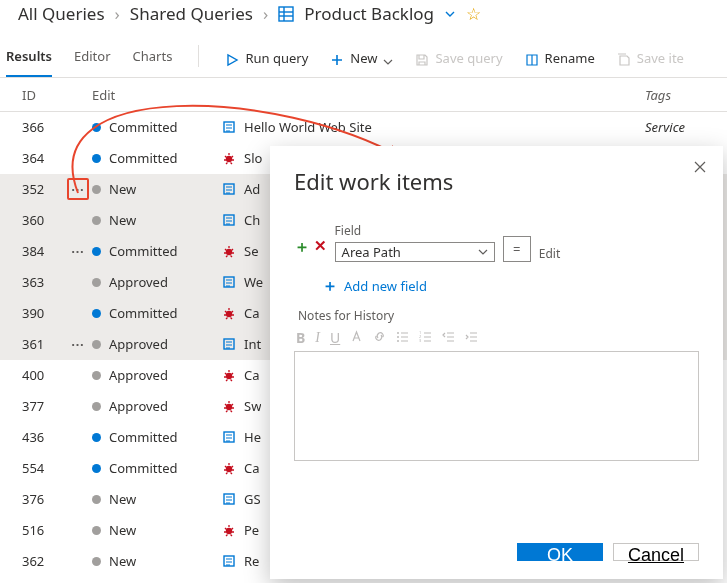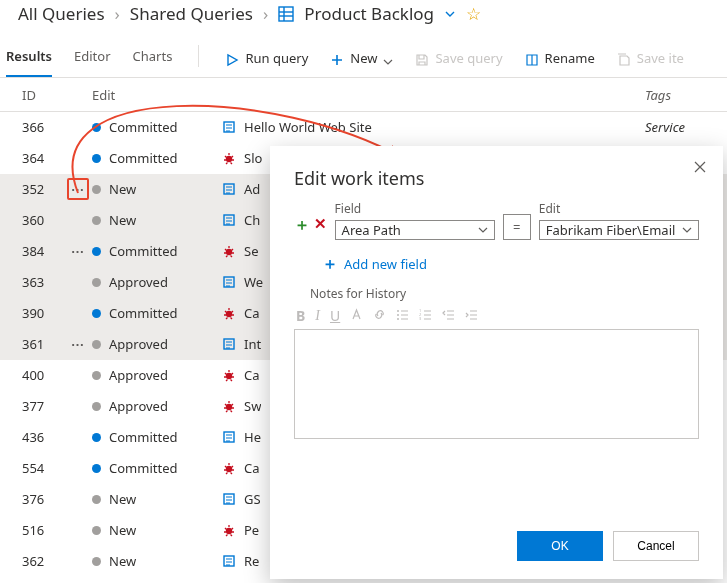--- a/index.html
+++ b/index.html
@@ -85,47 +85,47 @@
   .arrow{position:absolute;left:48px;top:48px;pointer-events:none;}
   
   .mask{
     position:absolute;left:270px;top:146px;right:4px;bottom:4px;
     background:#fff;
     box-shadow:0 8px 24px rgba(0,0,0,.25);
     padding:20px 24px 18px;
     display:flex;flex-direction:column;
   }
   .mask .close{position:absolute;top:14px;right:16px;cursor:pointer;color:var(--muted);}
-  .mask h1{font-size:18px;font-weight:400;margin:0 0 10px;}
+  .mask h1{font-size:22px;font-weight:400;margin:0 0 26px;}
   .op-row{display:flex;align-items:flex-end;gap:8px;margin-bottom:8px;}
   .op-icons{display:flex;gap:4px;padding-bottom:4px;}
   .plus{color:var(--green);font-size:16px;cursor:pointer;font-weight:700;}
   .x{color:var(--red);font-size:15px;cursor:pointer;font-weight:700;}
   .field,.opsel,.val{
     border:1px solid #8a8886;height:26px;font-size:13px;
     display:flex;align-items:center;justify-content:space-between;
     padding:0 6px;background:#fff;cursor:pointer;
   }
   .field{flex:1;min-width:0;}
   .opsel{width:28px;justify-content:center;color:var(--muted);}
   .val{flex:1;min-width:0;}
   .col-wrap{display:flex;flex-direction:column;gap:3px;flex:1;}
   .col-wrap label{font-size:12px;color:var(--muted);}
   .chev-sm{color:var(--muted);}
   .addlink{display:flex;align-items:center;gap:6px;margin:4px 0 10px 28px;cursor:pointer;}
   .addlink span{color:var(--blue);}
-  .notes-label{font-size:12px;color:var(--muted);margin-left:16px;}
+  .notes-label{font-size:12px;color:var(--muted);margin-left:4px;}
   .rte-toolbar{display:flex;gap:10px;color:#bdbbba;padding:4px 2px;font-size:14px;align-items:center;}
   .rte-toolbar span{cursor:pointer;}
   .rte{
     border:1px solid #c8c6c4;flex:0 0 110px;background:#fff;
     padding:6px;font-size:13px;color:var(--text);
   }
   .dlg-buttons{margin-top:auto;display:flex;gap:10px;justify-content:flex-end;padding-top:18px;}
-  .btn{height:30px;min-width:86px;border:1px solid #c8c6c4;background:#fff;cursor:pointer;font-size:12px;}
+  .btn{height:18px;min-width:86px;border:1px solid #c8c6c4;background:#fff;cursor:pointer;font-size:18px;text-decoration:underline;}
   .btn.primary{background:var(--blue);border-color:var(--blue);color:#fff;}
 </style>
 </head>
 <body>
 
 <div class="breadcrumb">
   <a>All Queries</a>
   <span class="sep">›</span>
   <a>Shared Queries</a>
   <span class="sep">›</span>
@@ -494,26 +494,20 @@
       <div class="field">
         <span>Area Path</span>
         <span class="chev-sm"><svg width="10" height="10" viewBox="0 0 10 10">
               <path d="M1 3l4 4 4-4" fill="none" stroke="#605e5c" stroke-width="1.2"></path>
             </svg></span>
       </div>
     </div>
     <div class="opsel">=</div>
     <div class="col-wrap">
       <label>Edit</label>
-      <div class="val">
-        <span>Fabrikam Fiber\Email</span>
-        <span class="chev-sm"><svg width="10" height="10" viewBox="0 0 10 10">
-              <path d="M1 3l4 4 4-4" fill="none" stroke="#605e5c" stroke-width="1.2"></path>
-            </svg></span>
-      </div>
     </div>
   </div>
 
   <div class="addlink">
     <span class="plus">＋</span>
     <span>Add new field</span>
   </div>
 
   <div class="notes-label">Notes for History</div>
   <div class="rte-toolbar">

